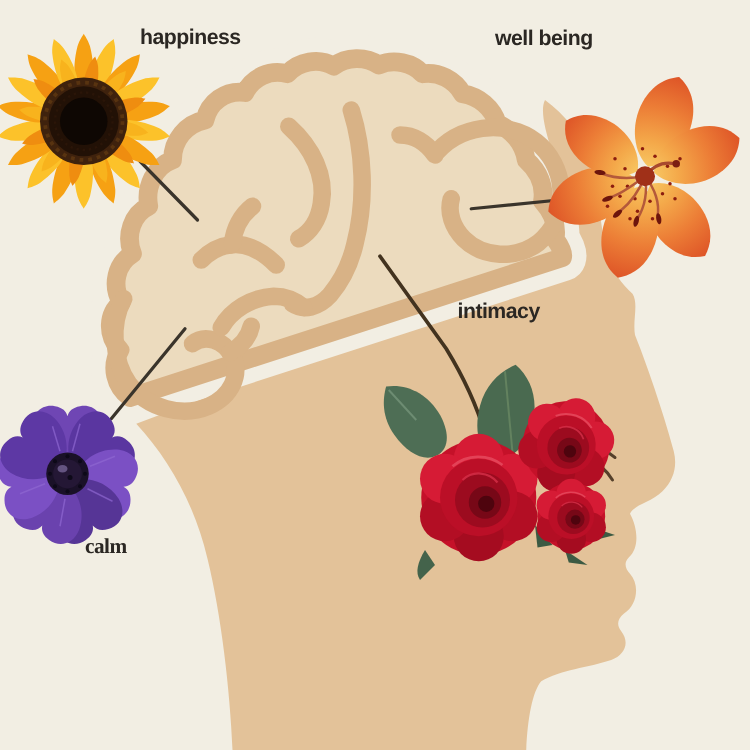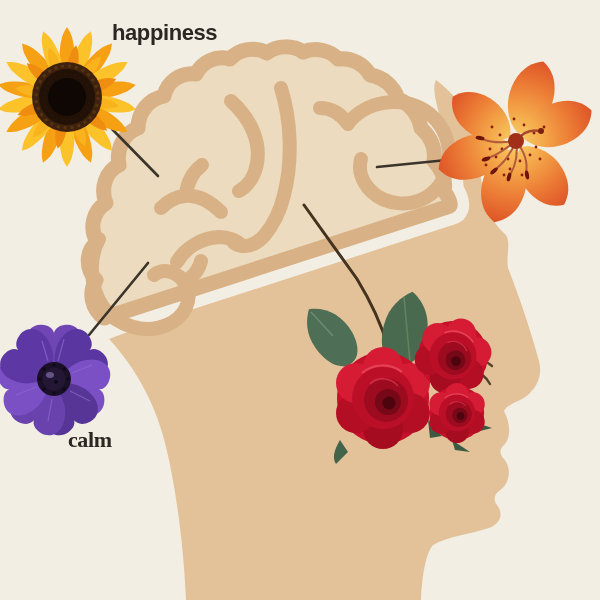--- a/index.html
+++ b/index.html
@@ -4,21 +4,21 @@
 <style>
   :root{
     --background:#f2eee3; --head:#e3c299; --brain-fill:#ecdbbe; --brain-stroke:#d8b286;
     --connector:#3a342b; --label-text:#2b2723; --sunflower-petal:#f6a113; --sunflower-center:#221106;
     --lily-petal:#ec8038; --anemone-petal:#6f46b4; --rose-red:#c51129; --leaf-green:#4a6a50;
   }
   html,body{margin:0;padding:0;background:var(--background);}
   .stage{position:relative;width:600px;height:600px;background:var(--background);overflow:hidden;
          font-family:"Liberation Sans", sans-serif;}
   .stage svg{position:absolute;left:0;top:0;}
-  .label{position:absolute;font-weight:700;font-size:22px;letter-spacing:-0.4px;line-height:1.1;
+  .label{position:absolute;font-weight:700;font-size:17px;letter-spacing:-0.4px;line-height:1.1;
          color:var(--label-text);white-space:nowrap;}
 </style>
 </head>
 <body>
 
 <div class="stage">
   <svg width="600" height="600" viewBox="0 0 600 600">
     <defs>
       <path id="sun-petal" d="M 0 -16 C 7 -26, 10 -40, 5 -60 C 3 -66, 1 -68, 0 -70 C -1 -68, -3 -66, -5 -60 C -10 -40, -7 -26, 0 -16 Z"></path>
       <path id="lily-petal" d="M 0 -8 C 14 -14, 25 -34, 21 -56 C 18 -72, 9 -80, 0 -84 C -9 -80, -18 -72, -21 -56 C -25 -34, -14 -14, 0 -8 Z"></path>
@@ -247,14 +247,16 @@
         <path d="M 470 368 C 479 371, 486 377, 490 384"></path>
         <path d="M 477 355 L 492 366"></path>
       </g>
       <use href="#rose-def" transform="translate(383,398)"></use>
       <use href="#rose-def" transform="translate(453,356) rotate(20) scale(0.76)"></use>
       <use href="#rose-def" transform="translate(457,413) scale(0.59)"></use>
     </g>
   </svg>
 
   <div class="label" style="left:112px;top:21px;">happiness</div>
+  <div class="label" style="left:396px;top:22px;">well being</div>
   <div class="label" style="left:68px;top:428px;font-family:Liberation Serif, serif;">calm</div>
+  <div class="label" style="left:366px;top:240px;">intimacy</div>
 </div>
 
 </body></html>

